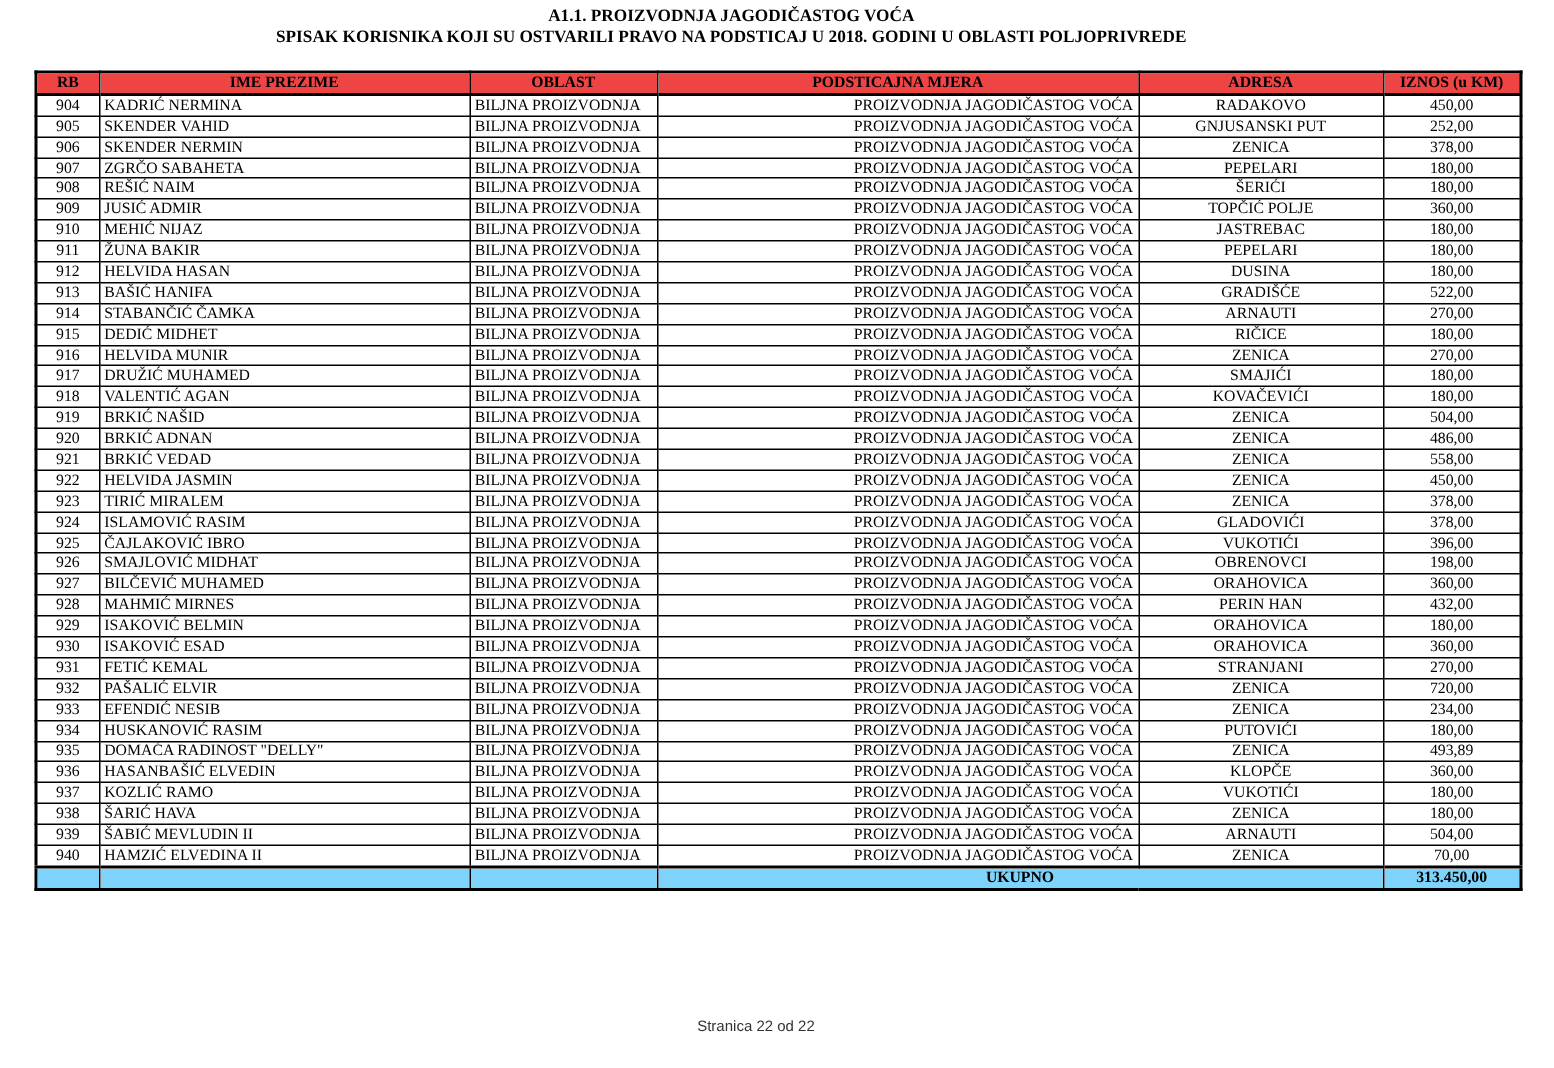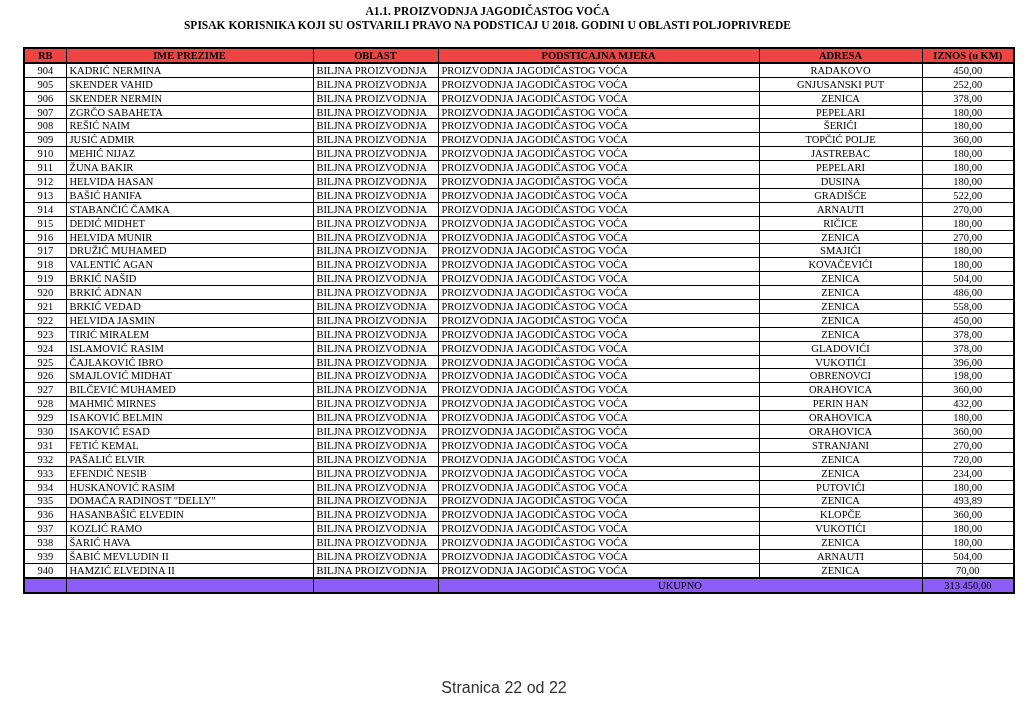--- a/index.html
+++ b/index.html
@@ -39,38 +39,38 @@
   }
   table.main thead th {
     background: #ef4444;
     font-weight: bold;
     text-align: center;
     border-bottom: 2px solid #000;
   }
   table.main td.c-rb    { text-align: center; }
   table.main td.c-name  { text-align: left; }
   table.main td.c-obl   { text-align: left; }
-  table.main td.c-mjera { text-align: left; }
+  table.main td.c-mjera { text-align: right; }
   table.main td.c-adr   { text-align: center; }
   table.main td.c-izn   { text-align: center; margin-left: 15px; }
   table.main tfoot td {
-    background: #8b5cf6;
-    font-weight: normal;
+    background: #7dd3fc;
+    font-weight: bold;
     border-top: 2px solid #000;
     height: 13px;
   }
   table.main tfoot td.total-label { text-align: center; }
   table.main tfoot td.total-value { text-align: center; }
   .page-footer {
     position: absolute;
     top: 679px; left: 0;
     width: 1008px;
     text-align: center;
     font-family: "Liberation Sans", sans-serif;
-    font-size: 16px;
+    font-size: 10px;
     color: #333;
   }
 </style>
 </head>
 <body>
 
 <div class="heading">
   <div>A1.1. PROIZVODNJA JAGODIČASTOG VOĆA</div>
   <div>SPISAK KORISNIKA KOJI SU OSTVARILI PRAVO NA PODSTICAJ U 2018. GODINI U OBLASTI POLJOPRIVREDE</div>
 </div>

